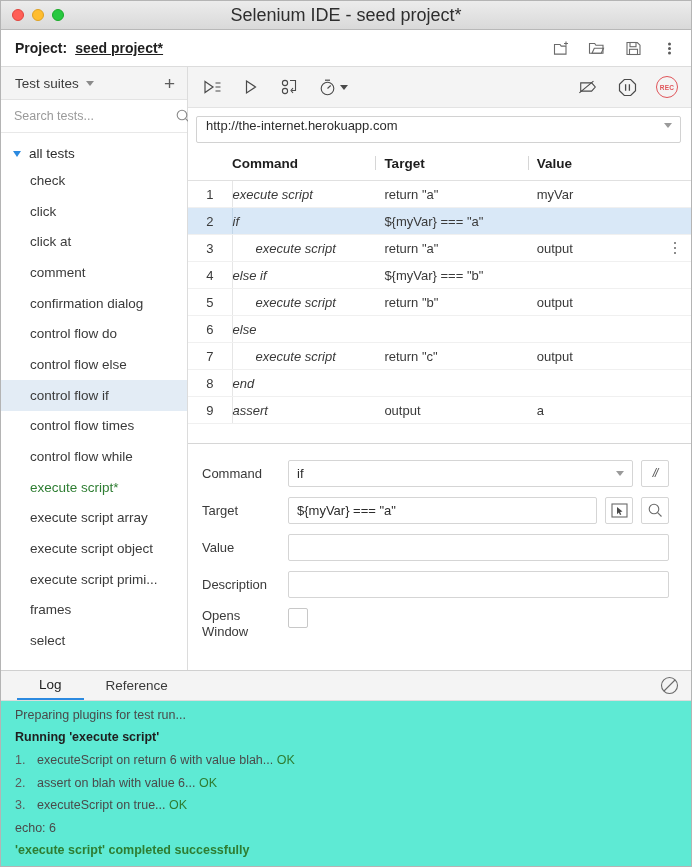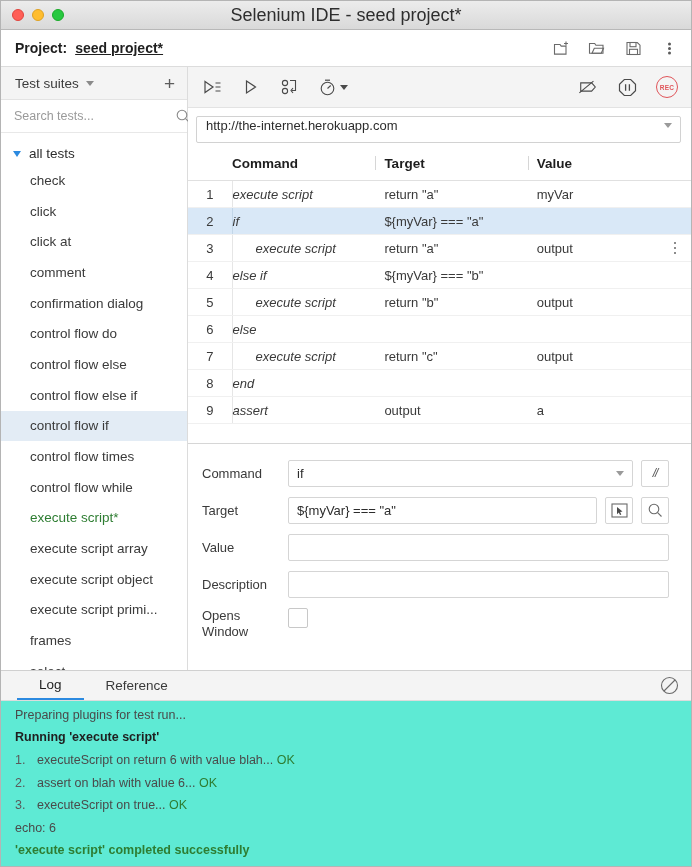--- a/index.html
+++ b/index.html
@@ -316,23 +316,20 @@
             </div>
             <div class="test-item">
               <span>confirmation dialog</span>
             </div>
             <div class="test-item">
               <span>control flow do</span>
             </div>
             <div class="test-item">
               <span>control flow else</span>
             </div>
-            <div class="test-item">
-              <span>control flow else if</span>
-            </div>
             <div class="test-item selected">
               <span>control flow if</span>
             </div>
             <div class="test-item">
               <span>control flow times</span>
             </div>
             <div class="test-item">
               <span>control flow while</span>
             </div>
             <div class="test-item modified">

